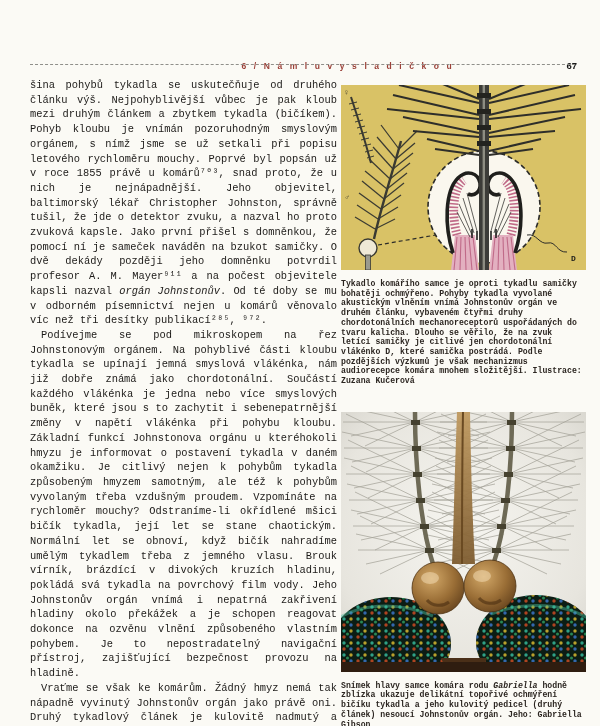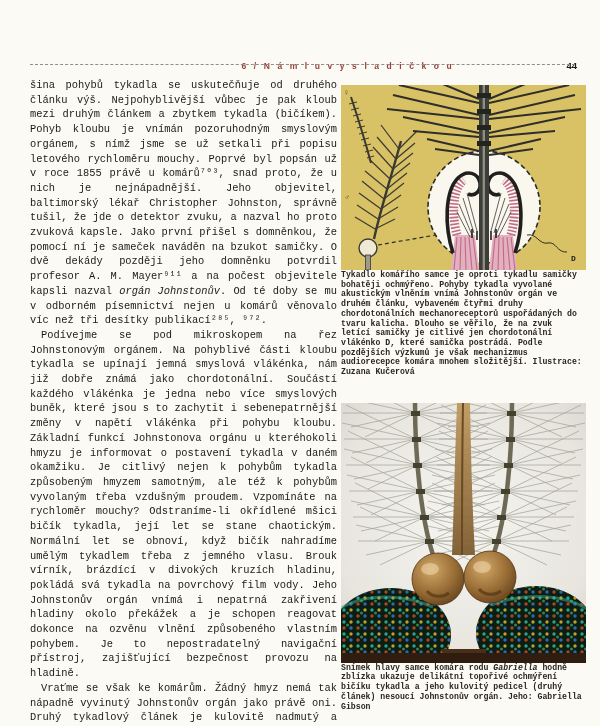--- a/index.html
+++ b/index.html
@@ -34,36 +34,36 @@
   .bodycol{
     width:307px;flex:none;
     font-size:10.4px;line-height:14.7px;text-align:justify;
   }
   .bodycol p{margin:0;}
   .bodycol p.indent{text-indent:11px;}
   .figcol{width:245px;flex:none;display:flex;flex-direction:column;}
   .illu{margin-top:7px;width:245px;height:185px;flex:none;}
   .photo{margin-top:26px;width:245px;height:260px;flex:none;}
   .caption{
-    margin-top:0;
+    margin-top:9px;
     font-size:8.2px;line-height:9.7px;font-weight:bold;color:#2b2520;
     text-align:left;
   }
   .caption .it{font-style:italic;}
   .italic{font-style:italic;}
   svg{display:block;}
 </style>
 </head>
 <body>
 
 <div class="page">
 
   <div class="header">
     <span class="chapter">6 /  N á m l u v y   s   l a d i č k o u</span>
-    <span class="pagenum">44</span>
+    <span class="pagenum">67</span>
   </div>
   <div class="rule"></div>
 
   <div class="content">
 
     <div class="bodycol">
       <p><span>šina pohybů tykadla se uskutečňuje od druhého článku výš. Nejpohyblivější vůbec je pak kloub mezi druhým článkem a zbytkem tykadla (bičíkem). Pohyb kloubu je vnímán pozoruhodným smyslovým orgánem, s nímž jsme se už setkali při popisu letového rychloměru mouchy. Poprvé byl popsán už v roce 1855 právě u komárů⁷⁰³, snad proto, že u nich je nejnápadnější. Jeho objevitel, baltimorský lékař Christopher Johnston, správně tušil, že jde o detektor zvuku, a nazval ho proto zvuková kapsle. Jako první přišel s domněnkou, že pomocí ní je sameček naváděn na bzukot samičky. O dvě dekády později jeho domněnku potvrdil profesor A. M. Mayer⁹¹¹ a na počest objevitele kapsli nazval </span><span class="italic">orgán Johnstonův</span><span>. Od té doby se mu v odborném písemnictví nejen u komárů věnovalo víc než tři desítky publikací²⁸⁵, ⁹⁷².</span></p>
       <p class="indent">Podívejme se pod mikroskopem na řez Johnstonovým orgánem. Na pohyblivé části kloubu tykadla se upínají jemná smyslová vlákénka, nám již dobře známá jako chordotonální. Součástí každého vlákénka je jedna nebo více smyslových buněk, které jsou s to zachytit i sebenepatrnější změny v napětí vlákénka při pohybu kloubu. Základní funkcí Johnstonova orgánu u kteréhokoli hmyzu je informovat o postavení tykadla v daném okamžiku. Je citlivý nejen k pohybům tykadla způsobeným hmyzem samotným, ale též k pohybům vyvolaným třeba vzdušným proudem. Vzpomínáte na rychloměr mouchy? Odstraníme-li okřídlené mšici bičík tykadla, její let se stane chaotickým. Normální let se obnoví, když bičík nahradíme umělým tykadlem třeba z jemného vlasu. Brouk vírník, brázdící v divokých kruzích hladinu, pokládá svá tykadla na povrchový film vody. Jeho Johnstonův orgán vnímá i nepatrná zakřivení hladiny okolo překážek a je schopen reagovat dokonce na ozvěnu vlnění způsobeného vlastním pohybem. Je to nepostradatelný navigační přístroj, zajišťující bezpečnost provozu na hladině.</p>
       <p class="indent">Vraťme se však ke komárům. Žádný hmyz nemá tak nápadně vyvinutý Johnstonův orgán jako právě oni. Druhý tykadlový článek je kulovitě nadmutý a doslova nabitý chordotonálními vlákny. Ochmýřený bičík je zase jako stvořen pro zachycování zvukového chvění. Není proto divu, že jak strukturu bičíku, tak anatomii chordotonálních orgánů dával již dr. Johnston do souvislosti se sluchovou funkcí tykadla. Dostatečným důkazem to však není. Údajně hluchá samička sice tak bohatě ochmýřené bičíky nemá, Johnstonův orgán však má téměř stejně velký jako sameček. Teprve v 70. letech se podařilo po-</p>
     </div>

